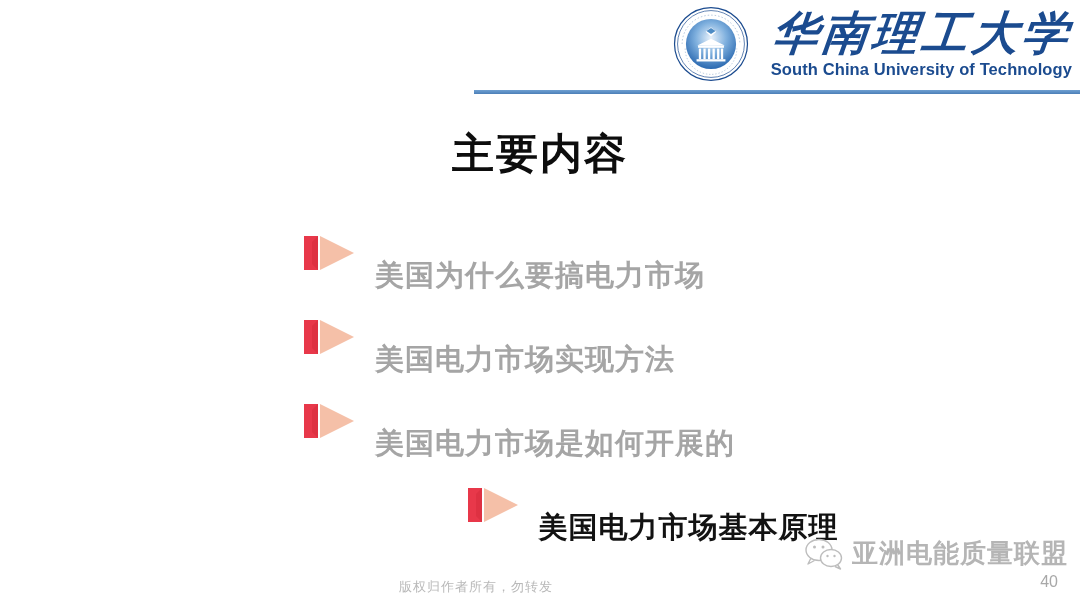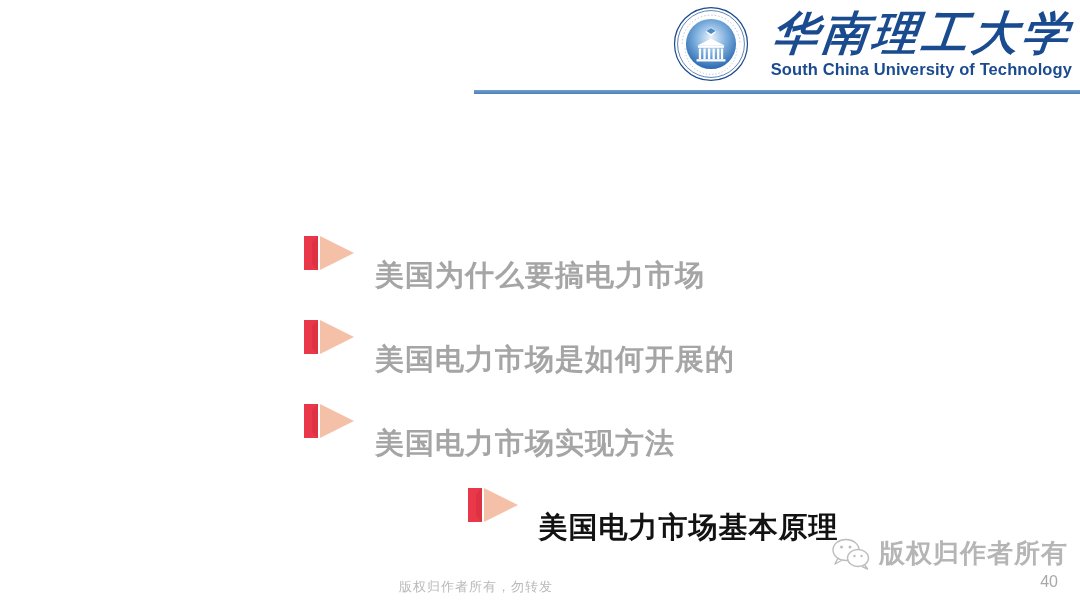--- a/index.html
+++ b/index.html
@@ -201,20 +201,21 @@
     </span>
 
     <span class="brand-text">
       <span class="brand-cn">华南理工大学</span>
       <span class="brand-en">South China University of Technology</span>
     </span>
   </div>
 
   <div class="header-rule"></div>
 
+  <div class="slide-title">主要内容</div>
 
   <div class="bullet-list">
 
     <div class="bullet-row">
       <span class="arrow-icon">
         <svg viewBox="0 0 56 44" width="56" height="44" aria-hidden="true">
           <path d="M2,5 L16,5 L16,39 L2,39 Z" fill="#e8384a"></path>
           <path d="M16,5 L16,39 L10,33 L10,11 Z" fill="#d62b3d" opacity="0.55"></path>
           <path d="M18,5 L52,22 L18,39 Z" fill="#f5c0a8"></path>
         </svg>
@@ -223,32 +224,32 @@
     </div>
 
     <div class="bullet-row">
       <span class="arrow-icon">
         <svg viewBox="0 0 56 44" width="56" height="44" aria-hidden="true">
           <path d="M2,5 L16,5 L16,39 L2,39 Z" fill="#e8384a"></path>
           <path d="M16,5 L16,39 L10,33 L10,11 Z" fill="#d62b3d" opacity="0.55"></path>
           <path d="M18,5 L52,22 L18,39 Z" fill="#f5c0a8"></path>
         </svg>
       </span>
+      <span class="bullet-label inactive">美国电力市场实现方法</span>
+    </div>
+
+    <div class="bullet-row">
+      <span class="arrow-icon">
+        <svg viewBox="0 0 56 44" width="56" height="44" aria-hidden="true">
+          <path d="M2,5 L16,5 L16,39 L2,39 Z" fill="#e8384a"></path>
+          <path d="M16,5 L16,39 L10,33 L10,11 Z" fill="#d62b3d" opacity="0.55"></path>
+          <path d="M18,5 L52,22 L18,39 Z" fill="#f5c0a8"></path>
+        </svg>
+      </span>
       <span class="bullet-label inactive">美国电力市场是如何开展的</span>
-    </div>
-
-    <div class="bullet-row">
-      <span class="arrow-icon">
-        <svg viewBox="0 0 56 44" width="56" height="44" aria-hidden="true">
-          <path d="M2,5 L16,5 L16,39 L2,39 Z" fill="#e8384a"></path>
-          <path d="M16,5 L16,39 L10,33 L10,11 Z" fill="#d62b3d" opacity="0.55"></path>
-          <path d="M18,5 L52,22 L18,39 Z" fill="#f5c0a8"></path>
-        </svg>
-      </span>
-      <span class="bullet-label inactive">美国电力市场实现方法</span>
     </div>
 
     <div class="bullet-row">
       <span class="arrow-icon">
         <svg viewBox="0 0 56 44" width="56" height="44" aria-hidden="true">
           <path d="M2,5 L16,5 L16,39 L2,39 Z" fill="#e8384a"></path>
           <path d="M16,5 L16,39 L10,33 L10,11 Z" fill="#d62b3d" opacity="0.55"></path>
           <path d="M18,5 L52,22 L18,39 Z" fill="#f5c0a8"></path>
         </svg>
       </span>
@@ -265,18 +266,18 @@
         <ellipse cx="15" cy="13" rx="13" ry="10.5" fill="none" stroke="#bdbdbd" stroke-width="1.4"></ellipse>
         <path d="M7,21 L4,27 L10.5,23.5" fill="none" stroke="#bdbdbd" stroke-width="1.4" stroke-linejoin="round"></path>
         <circle cx="10.5" cy="10" r="1.5" fill="#bdbdbd"></circle>
         <circle cx="19" cy="10" r="1.5" fill="#bdbdbd"></circle>
         <ellipse cx="27" cy="21" rx="10.5" ry="8.5" fill="#ffffff" stroke="#bdbdbd" stroke-width="1.4"></ellipse>
         <path d="M33.5,27.5 L36.5,32 L31,29.5" fill="none" stroke="#bdbdbd" stroke-width="1.4" stroke-linejoin="round"></path>
         <circle cx="23.5" cy="19" r="1.2" fill="#bdbdbd"></circle>
         <circle cx="30.5" cy="19" r="1.2" fill="#bdbdbd"></circle>
       </svg>
     </span>
-    <span class="watermark-label">版权归作者所有</span>
+    <span class="watermark-label">亚洲电能质量联盟</span>
   </div>
 
   <div class="page-number">40</div>
 
 </div>
 
 </body></html>

